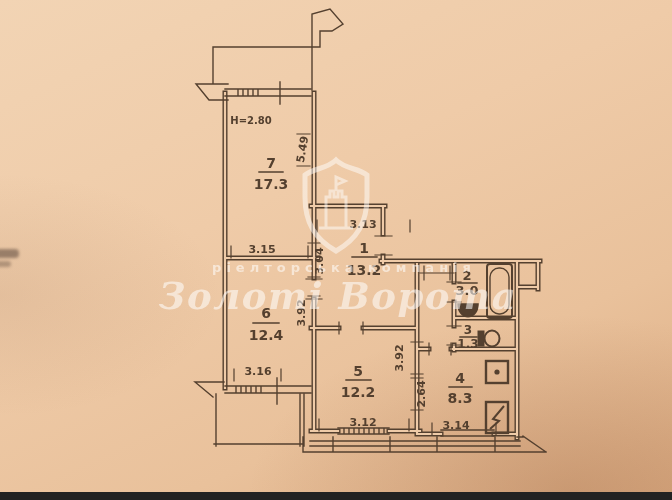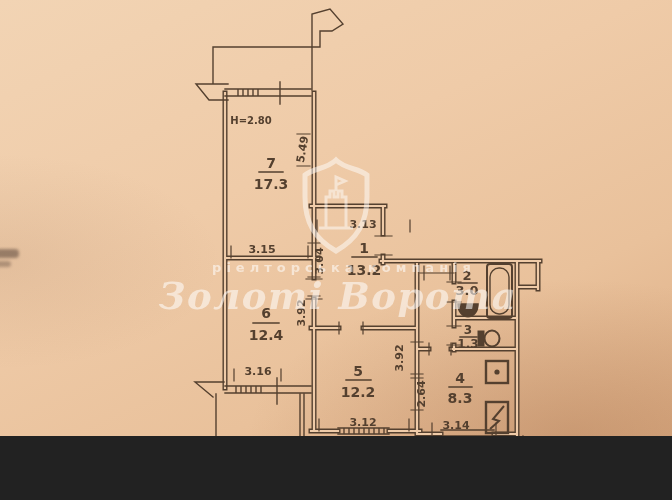--- a/index.html
+++ b/index.html
@@ -1,17 +1,17 @@
 <!DOCTYPE html>
 <html><head>
 <meta charset="utf-8">
 <style>
   html,body{margin:0;padding:0;background:#222;}
   .photo{
-    position:relative;width:672px;height:436px;overflow:hidden;
+    position:relative;width:672px;height:492px;overflow:hidden;
     background:
       radial-gradient(80% 60% at 85% 100%, rgba(150,95,60,0.30), rgba(150,95,60,0) 60%),
       radial-gradient(60% 45% at 0% 60%, rgba(140,95,65,0.12), rgba(140,95,65,0) 55%),
       linear-gradient(155deg,#f2d4b4 0%,#efcba8 40%,#e9c19b 72%,#ddae85 100%);
     font-family:"DejaVu Sans",sans-serif;
   }
   .photo svg{position:absolute;inset:0;filter:blur(0.3px);}
   .smudge{position:absolute;background:#5a463a;border-radius:4px;filter:blur(1.6px);}
   .smudge.a{left:-5px;top:249px;width:24px;height:9px;opacity:.55;}
   .smudge.b{left:-5px;top:261px;width:16px;height:6px;opacity:.38;}

